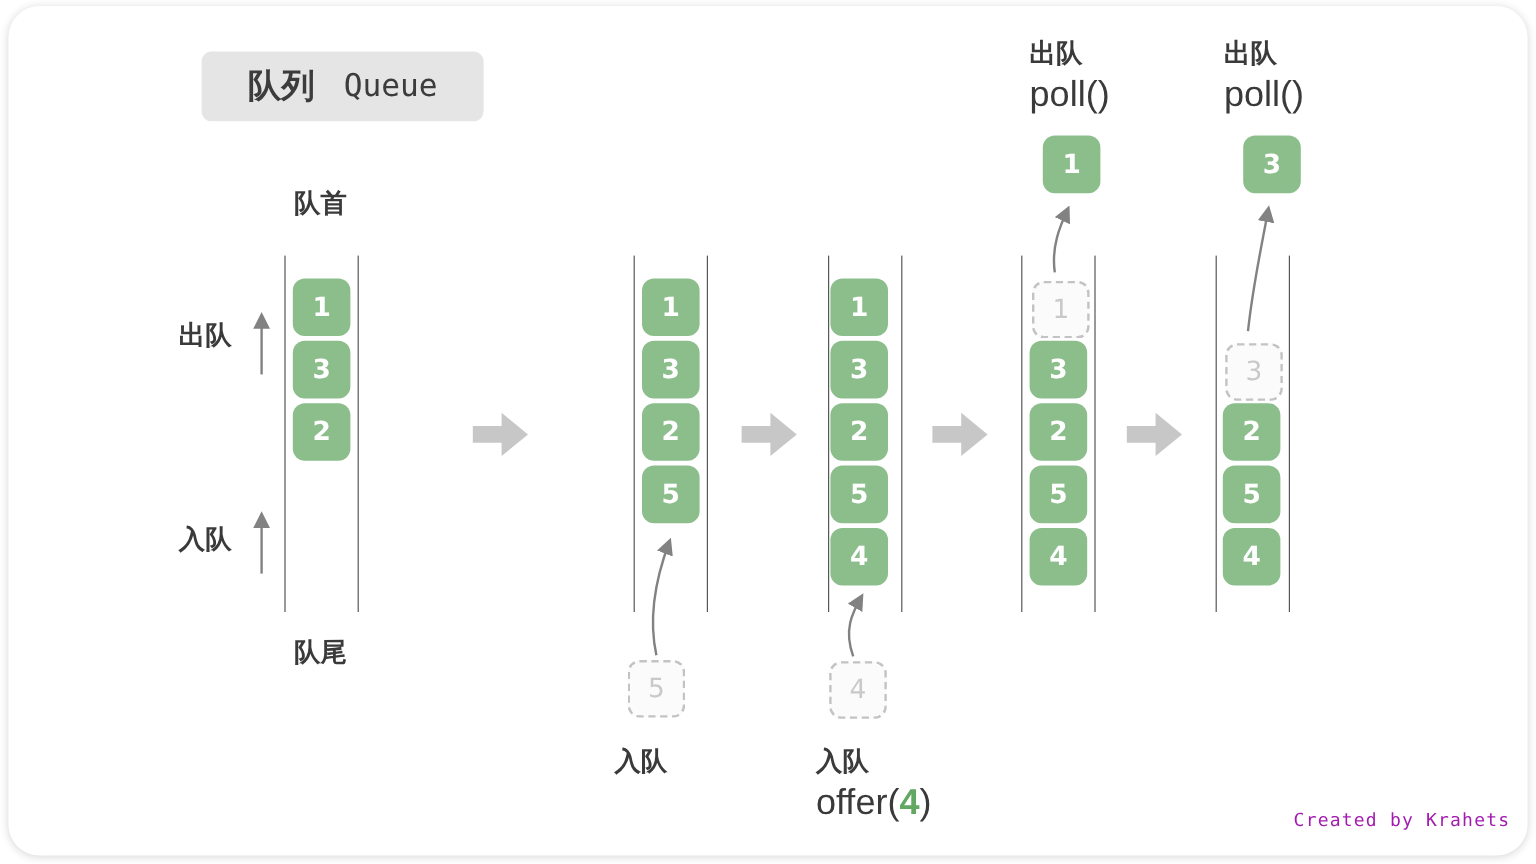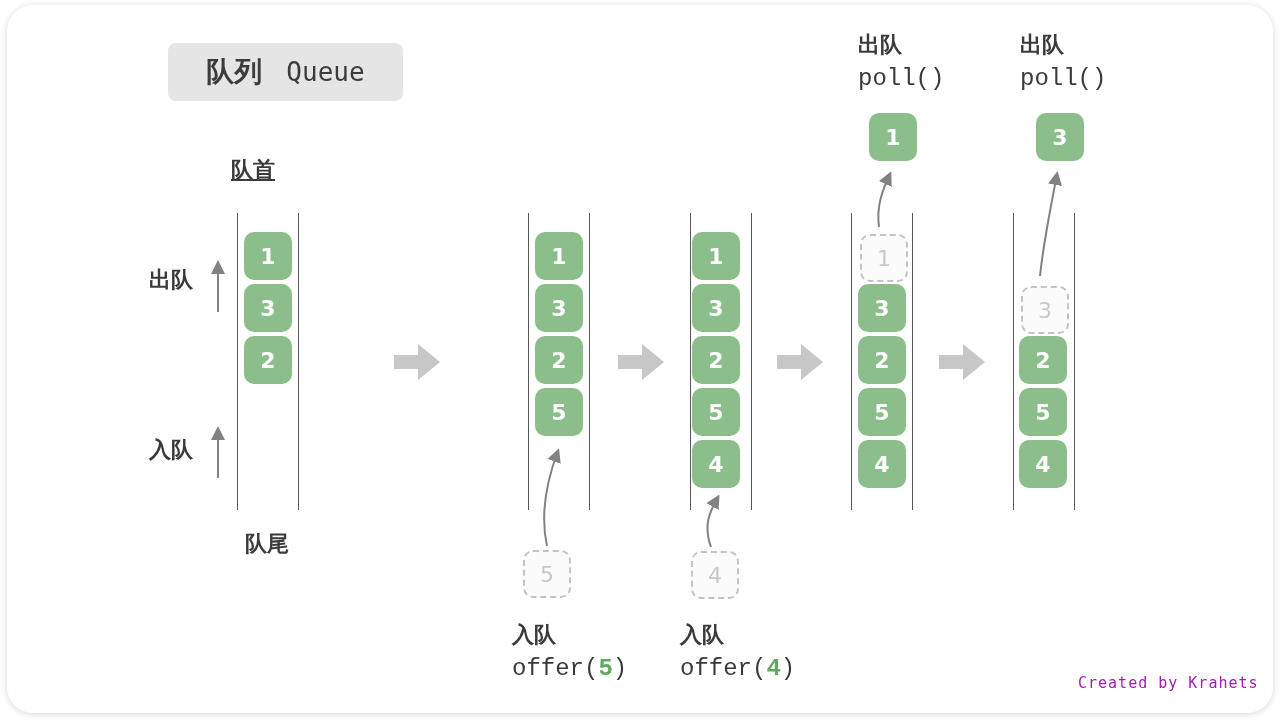--- a/index.html
+++ b/index.html
@@ -14,21 +14,21 @@
   .lbl{position:absolute;font-size:22px;font-weight:700;color:#3a3a3a;white-space:nowrap;}
   .lbl.centered{transform:translateX(-50%);}
 
   .col{position:absolute;width:60px;height:297px;border-left:1.5px solid #575757;border-right:1.5px solid #575757;}
 
   .qbox{position:absolute;width:48px;height:48px;border-radius:10px;background:#8CBE8C;color:#ffffff;font-size:22px;font-weight:700;display:flex;align-items:center;justify-content:center;font-family:"DejaVu Sans",sans-serif;}
   .ghost{position:absolute;width:44px;height:44px;border-radius:10px;border:2px dashed #c3c3c3;background:#fbfbfb;color:#c9c9c9;font-size:22px;display:flex;align-items:center;justify-content:center;font-family:"DejaVu Sans",sans-serif;}
 
   .op{position:absolute;color:#3a3a3a;white-space:nowrap;}
   .op .zh{font-size:22px;font-weight:700;line-height:34px;}
-  .op .code{font-family:Liberation Mono, monospace;font-size:24px;line-height:34px;color:#3a3a3a;}
+  .op .code{font-family:Liberation Sans, sans-serif;font-size:30px;line-height:34px;color:#3a3a3a;}
   .op .arg{color:#62A862;font-weight:700;}
 
   .watermark{position:absolute;left:1078px;top:674px;font-family:"DejaVu Sans Mono",monospace;font-size:15px;color:#a21caf;letter-spacing:1px;}
 </style>
 </head>
 <body>
 
 <div class="canvas">
   <div class="card"></div>
 
@@ -48,39 +48,38 @@
     <polygon points="618,355 642,355 642,344 664,362 642,380 642,369 618,369" fill="#C7C7C7"></polygon>
     <polygon points="777,355 801,355 801,344 823,362 801,380 801,369 777,369" fill="#C7C7C7"></polygon>
     <polygon points="939,355 963,355 963,344 985,362 963,380 963,369 939,369" fill="#C7C7C7"></polygon>
   </svg>
 
   <div class="badge">
     <span class="badge-zh">队列</span>
     <span class="badge-en">Queue</span>
   </div>
 
-  <div class="lbl centered" style="left:253px;top:155px;text-decoration:underline;">队首</div>
+  <div class="lbl centered" style="left:267px;top:155px;">队首</div>
   <div class="lbl centered" style="left:267px;top:529px;">队尾</div>
   <div class="lbl" style="left:149px;top:265px;">出队</div>
   <div class="lbl" style="left:149px;top:435px;">入队</div>
 
   <div class="col" style="left:237px;top:213px;"></div>
   <div class="qbox" style="left:244px;top:232px;">1</div>
   <div class="qbox" style="left:244px;top:284px;">3</div>
   <div class="qbox" style="left:244px;top:336px;">2</div>
 
   <div class="col" style="left:528px;top:213px;"></div>
   <div class="qbox" style="left:535px;top:232px;">1</div>
   <div class="qbox" style="left:535px;top:284px;">3</div>
   <div class="qbox" style="left:535px;top:336px;">2</div>
   <div class="qbox" style="left:535px;top:388px;">5</div>
   <div class="ghost" style="left:523px;top:550px;">5</div>
   <div class="op" style="left:512px;top:618px;">
     <div class="zh">入队</div>
-    <div class="code"><span>offer(</span><span class="arg">5</span><span>)</span></div>
   </div>
 
   <div class="col" style="left:690px;top:213px;"></div>
   <div class="qbox" style="left:692px;top:232px;">1</div>
   <div class="qbox" style="left:692px;top:284px;">3</div>
   <div class="qbox" style="left:692px;top:336px;">2</div>
   <div class="qbox" style="left:692px;top:388px;">5</div>
   <div class="qbox" style="left:692px;top:440px;">4</div>
   <div class="ghost" style="left:691px;top:551px;">4</div>
   <div class="op" style="left:680px;top:618px;">

